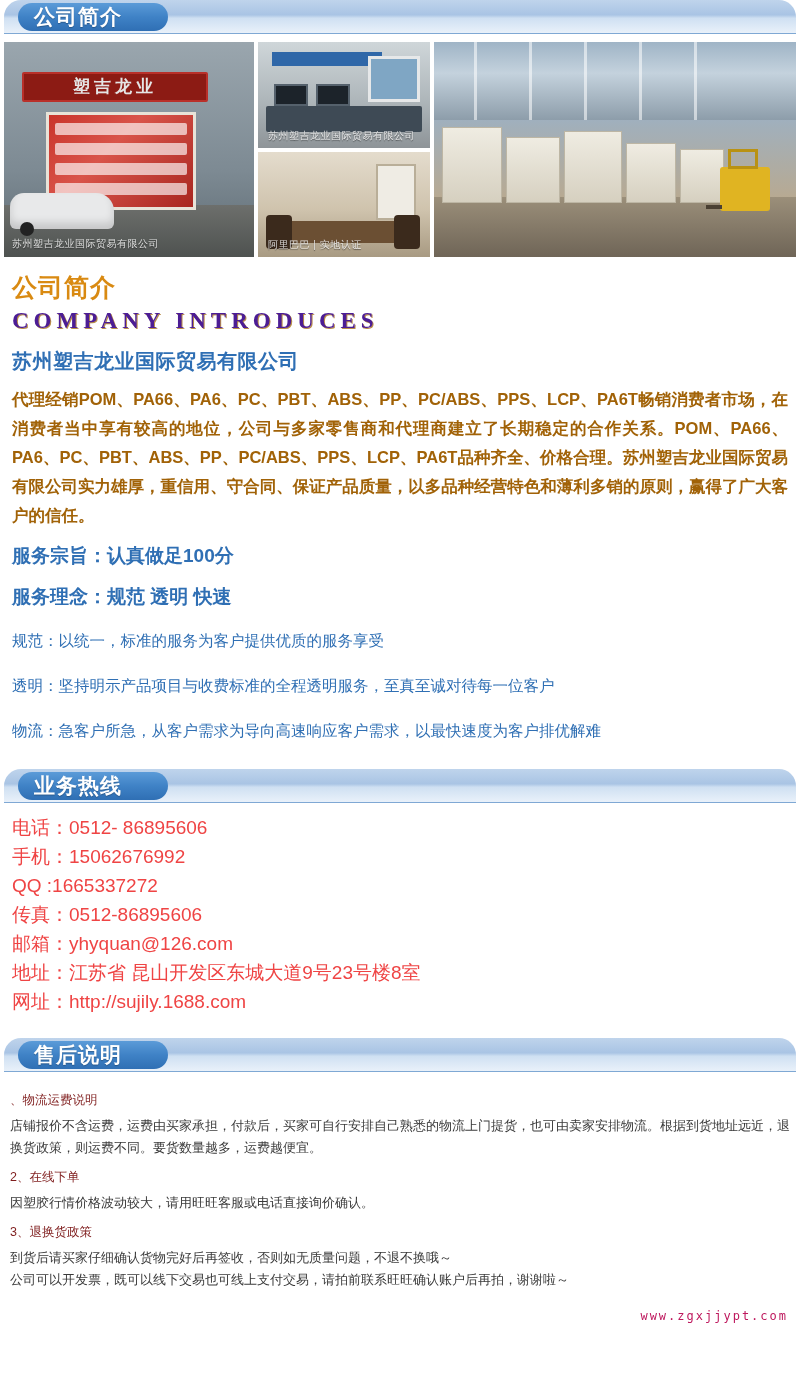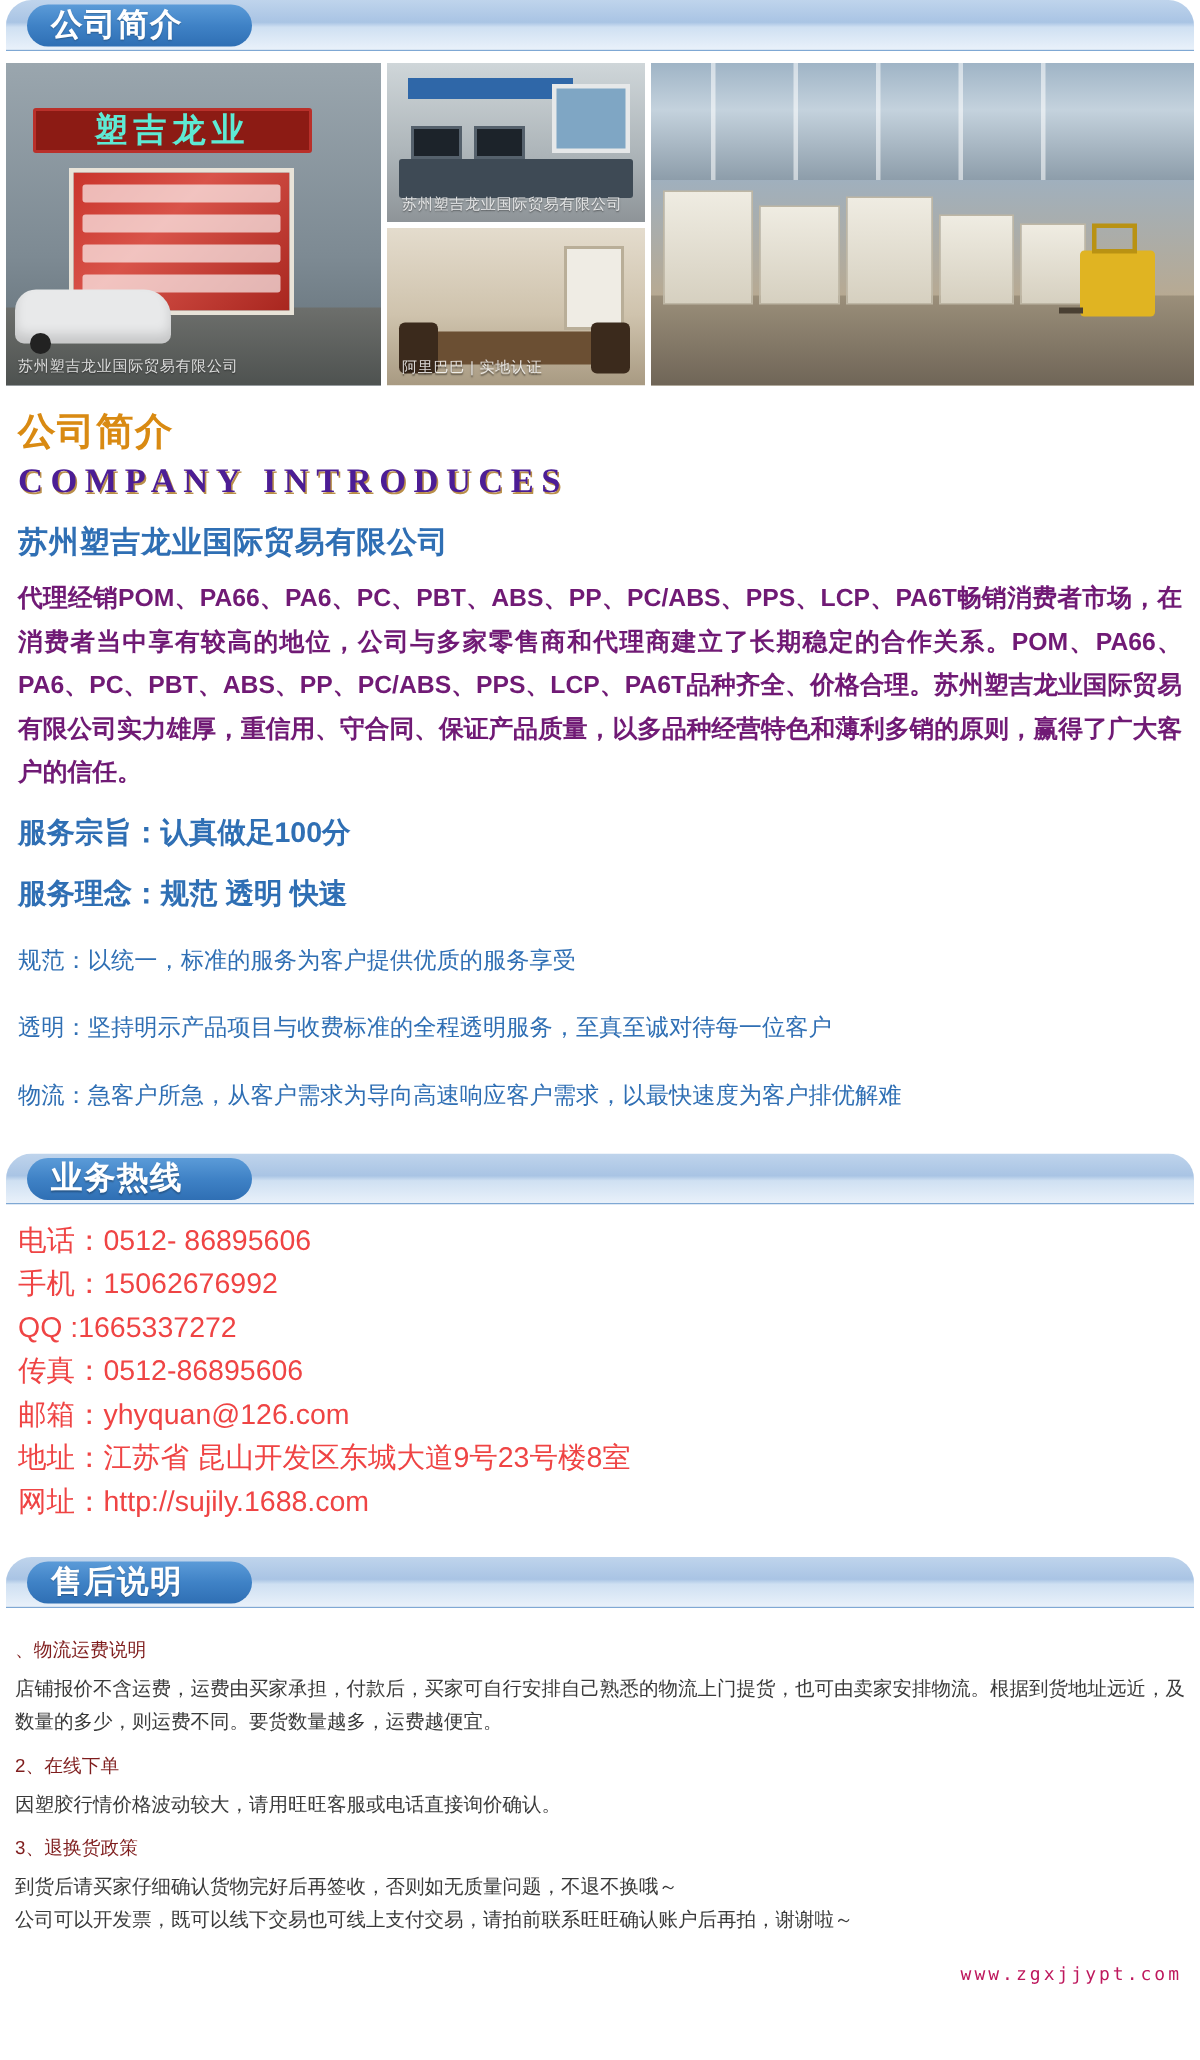--- a/index.html
+++ b/index.html
@@ -86,22 +86,22 @@
     text-shadow: 0 1px 1px rgba(0,0,0,.5);
   }
   .wm.mid { left: 10px; bottom: 5px; font-size: 10px; }
 
   
   .sf-sign {
     position: absolute; left: 18px; top: 30px; width: 186px; height: 30px;
     background: #8c1b14; border: 2px solid #b9302a; border-radius: 2px;
   }
   .sf-sign span {
-    display: block; text-align: center; color: #5eead4;
-    font-size: 22px; font-weight: bold; line-height: 26px; letter-spacing: 4px;
+    display: block; text-align: center; color: #e5e5e5;
+    font-size: 17px; font-weight: bold; line-height: 26px; letter-spacing: 4px;
   }
   .sf-glass {
     position: absolute; left: 42px; top: 70px; width: 150px; height: 98px;
     background: linear-gradient(135deg, #c9342b 0%, #d9544a 40%, #a8261f 100%);
     border: 3px solid #e8e3d8;
   }
   .sf-glass .ln {
     height: 12px; margin: 8px 6px; background: rgba(255,255,255,.65); border-radius: 2px;
   }
   .sf-floor {
@@ -161,21 +161,21 @@
   }
   .intro .cname {
     margin: 14px 0 10px 0;
     color: #2f6fb4;
     font-size: 20px;
     font-weight: bold;
     letter-spacing: .5px;
   }
   .intro .body {
     margin: 0;
-    color: #701a75;
+    color: #a16207;
     font-size: 16.5px;
     font-weight: bold;
     line-height: 29px;
     text-align: justify;
   }
   .intro .motto {
     margin-top: 11px;
     color: #2f6fb4;
     font-size: 19px;
     font-weight: bold;
@@ -323,21 +323,21 @@
 
   <div class="spacer-md"></div>
 
   <div class="bar">
     <div class="cap"></div>
     <div class="cap-text">售后说明</div>
   </div>
 
   <div class="after">
     <div class="t">、物流运费说明</div>
-    <p class="p">店铺报价不含运费，运费由买家承担，付款后，买家可自行安排自己熟悉的物流上门提货，也可由卖家安排物流。根据到货地址远近，及数量的多少，则运费不同。要货数量越多，运费越便宜。</p>
+    <p class="p">店铺报价不含运费，运费由买家承担，付款后，买家可自行安排自己熟悉的物流上门提货，也可由卖家安排物流。根据到货地址远近，退换货政策，则运费不同。要货数量越多，运费越便宜。</p>
 
     <div class="t">2、在线下单</div>
     <p class="p">因塑胶行情价格波动较大，请用旺旺客服或电话直接询价确认。</p>
 
     <div class="t">3、退换货政策</div>
     <p class="p">到货后请买家仔细确认货物完好后再签收，否则如无质量问题，不退不换哦～</p>
 
     <p class="p">公司可以开发票，既可以线下交易也可线上支付交易，请拍前联系旺旺确认账户后再拍，谢谢啦～</p>
   </div>
 

